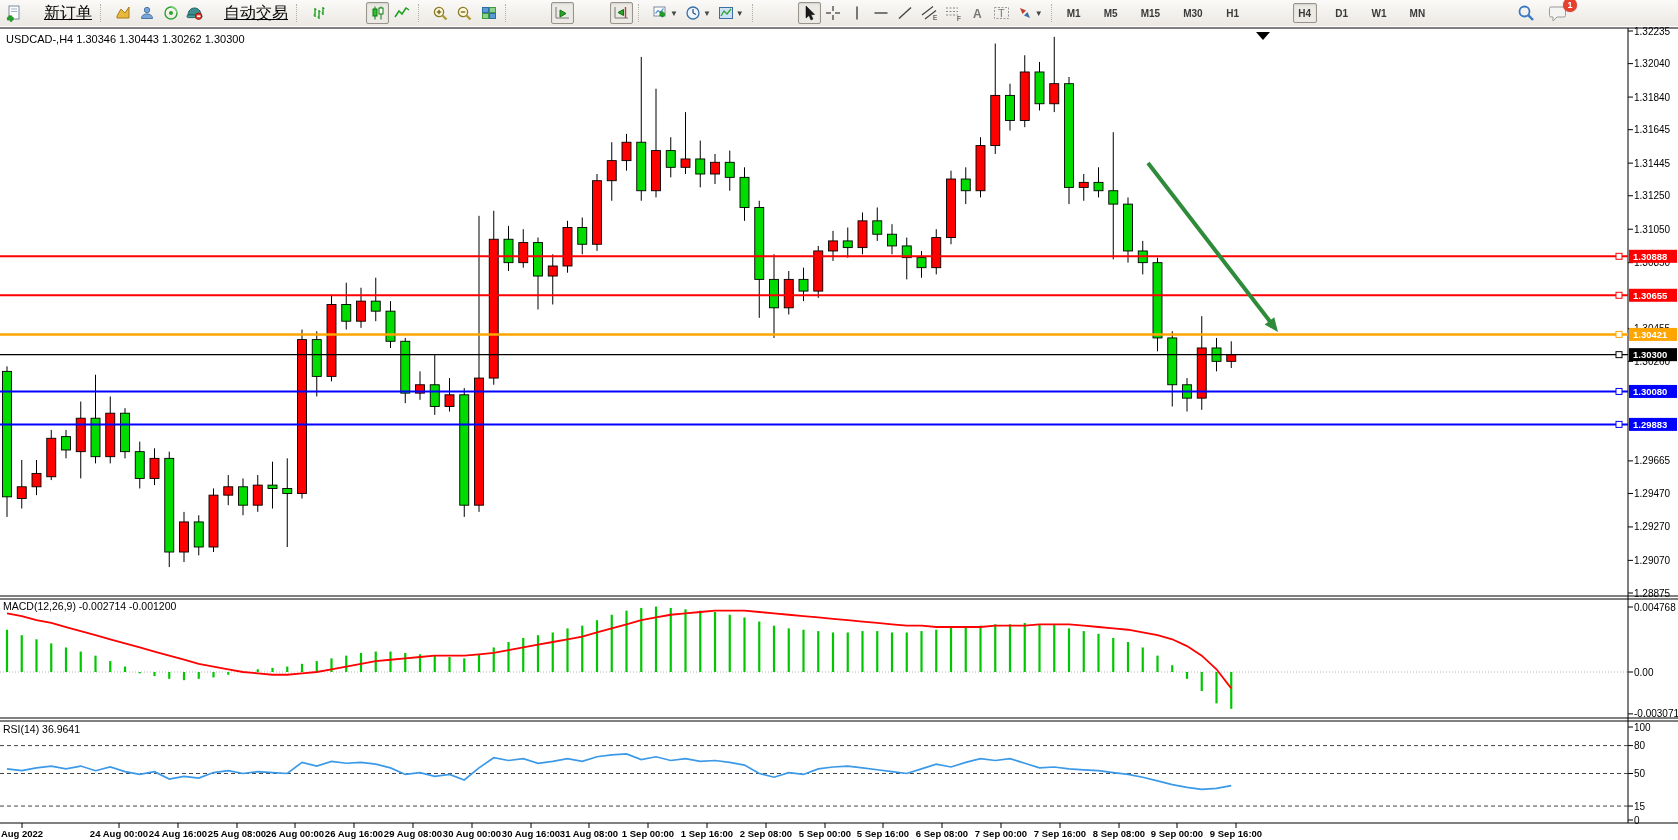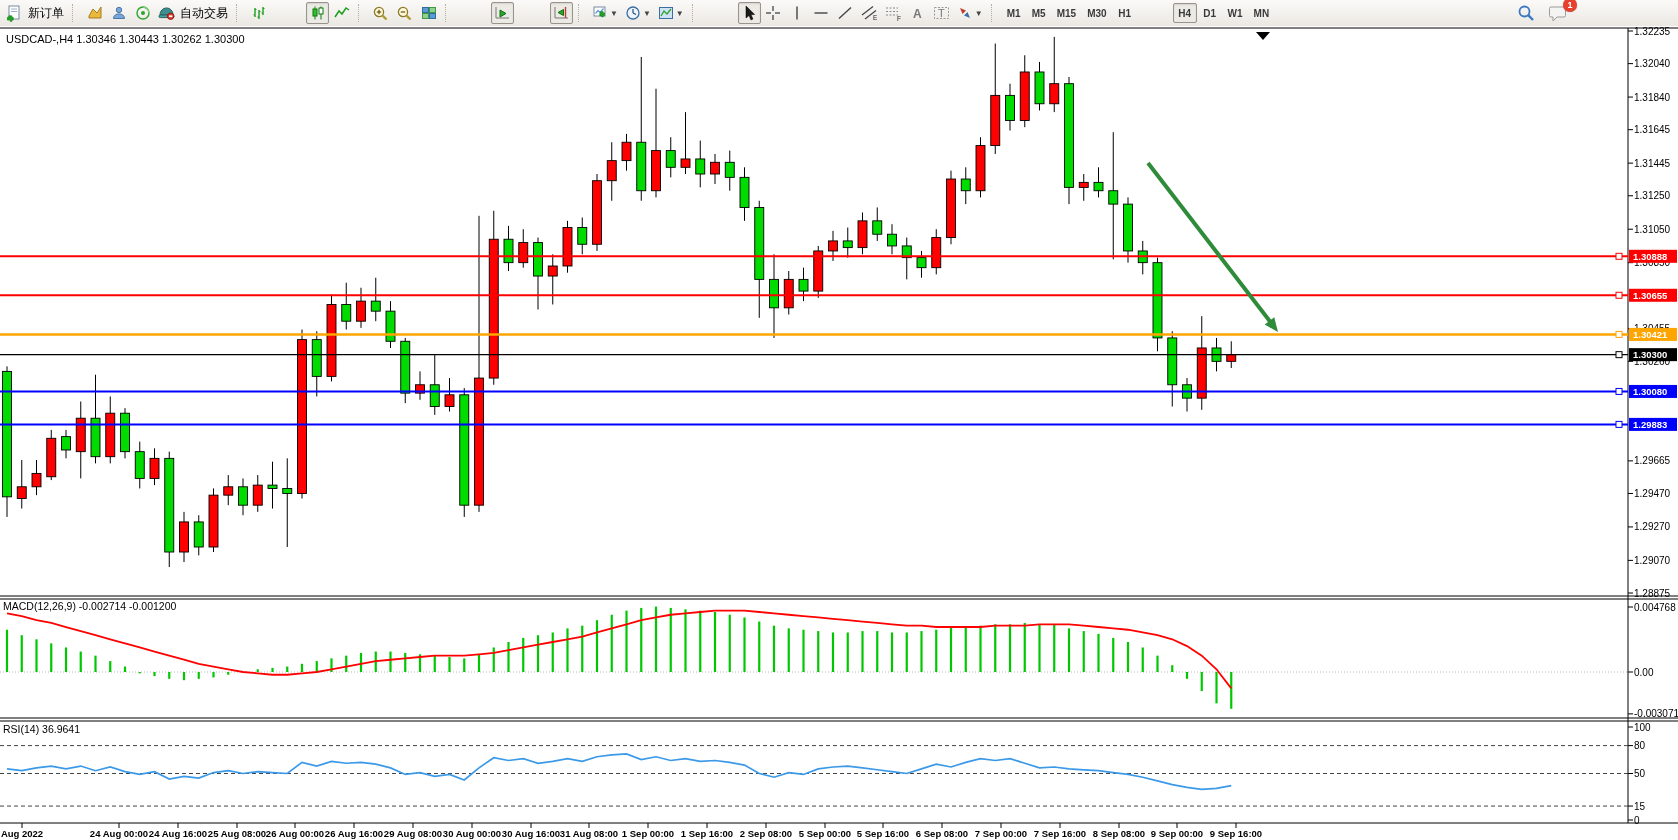--- a/index.html
+++ b/index.html
@@ -2,21 +2,21 @@
 <html><head>
 <meta charset="utf-8">
 <style>
   html,body{margin:0;padding:0;background:#fff;width:1678px;height:840px;overflow:hidden;
     font-family:"Liberation Sans","DejaVu Sans",sans-serif;}
   .toolbar{height:26px;display:flex;align-items:center;background:linear-gradient(#fbfaf8,#ebe8e3);
     padding:0 3px;gap:1px;position:relative;z-index:2;}
   .tbtn{height:22px;min-width:23px;display:inline-flex;align-items:center;justify-content:center;
     border:1px solid transparent;border-radius:2px;padding:0 2px;box-sizing:border-box;cursor:default;}
   .tbtn.pressed{border-color:#98948c;background:#eceae5;box-shadow:inset 0 1px 2px rgba(0,0,0,.10);margin-left:35px;}
-  .tlabel{font-size:12px;color:#000;margin-left:5px;white-space:nowrap;}
+  .tlabel{font-size:16px;color:#000;margin-left:21px;white-space:nowrap;text-decoration:underline;}
   .tsep{width:6px;height:18px;border-left:1px dotted #b3afa7;margin:0 3px 0 4px;}
   .caret{font-size:8px;color:#444;margin-left:2px;}
   .tfbtn{font-size:10px;font-weight:700;color:#3a3a3a;height:20px;min-width:24px;padding:0 4px;}
   .right-group{margin-left:auto;margin-right:104px;display:flex;align-items:center;gap:8px;}
   .chat-wrap{position:relative;}
   .nbadge{position:absolute;top:-5px;right:-7px;background:#e8402f;color:#fff;border-radius:50%;
     width:14px;height:14px;font-size:9px;font-weight:700;line-height:14px;text-align:center;
     box-shadow:0 0 1px rgba(0,0,0,.4);}
   svg text{font-family:"Liberation Sans","DejaVu Sans",sans-serif;}
 </style>
@@ -221,21 +221,21 @@
   </div>
   <div class="tbtn">
     <svg width="16" height="16" viewBox="0 0 16 16">
       <polygon points="3,3 9,5.5 5.5,9" fill="#c23a2e"></polygon>
       <polygon points="13,13 7,10.5 10.5,7" fill="#3a6ea5"></polygon>
     </svg>
     <span class="caret">▼</span>
   </div>
   <div class="tsep"></div>
 
-  <div id="tf-group" style="display:flex;align-items:center;gap:1px;">
+  <div id="tf-group" style="display:flex;align-items:center;gap:13px;">
       <div class="tbtn tfbtn">M1</div>
       <div class="tbtn tfbtn">M5</div>
       <div class="tbtn tfbtn">M15</div>
       <div class="tbtn tfbtn">M30</div>
       <div class="tbtn tfbtn">H1</div>
       <div class="tbtn tfbtn pressed">H4</div>
       <div class="tbtn tfbtn">D1</div>
       <div class="tbtn tfbtn">W1</div>
       <div class="tbtn tfbtn">MN</div>
     </div>

